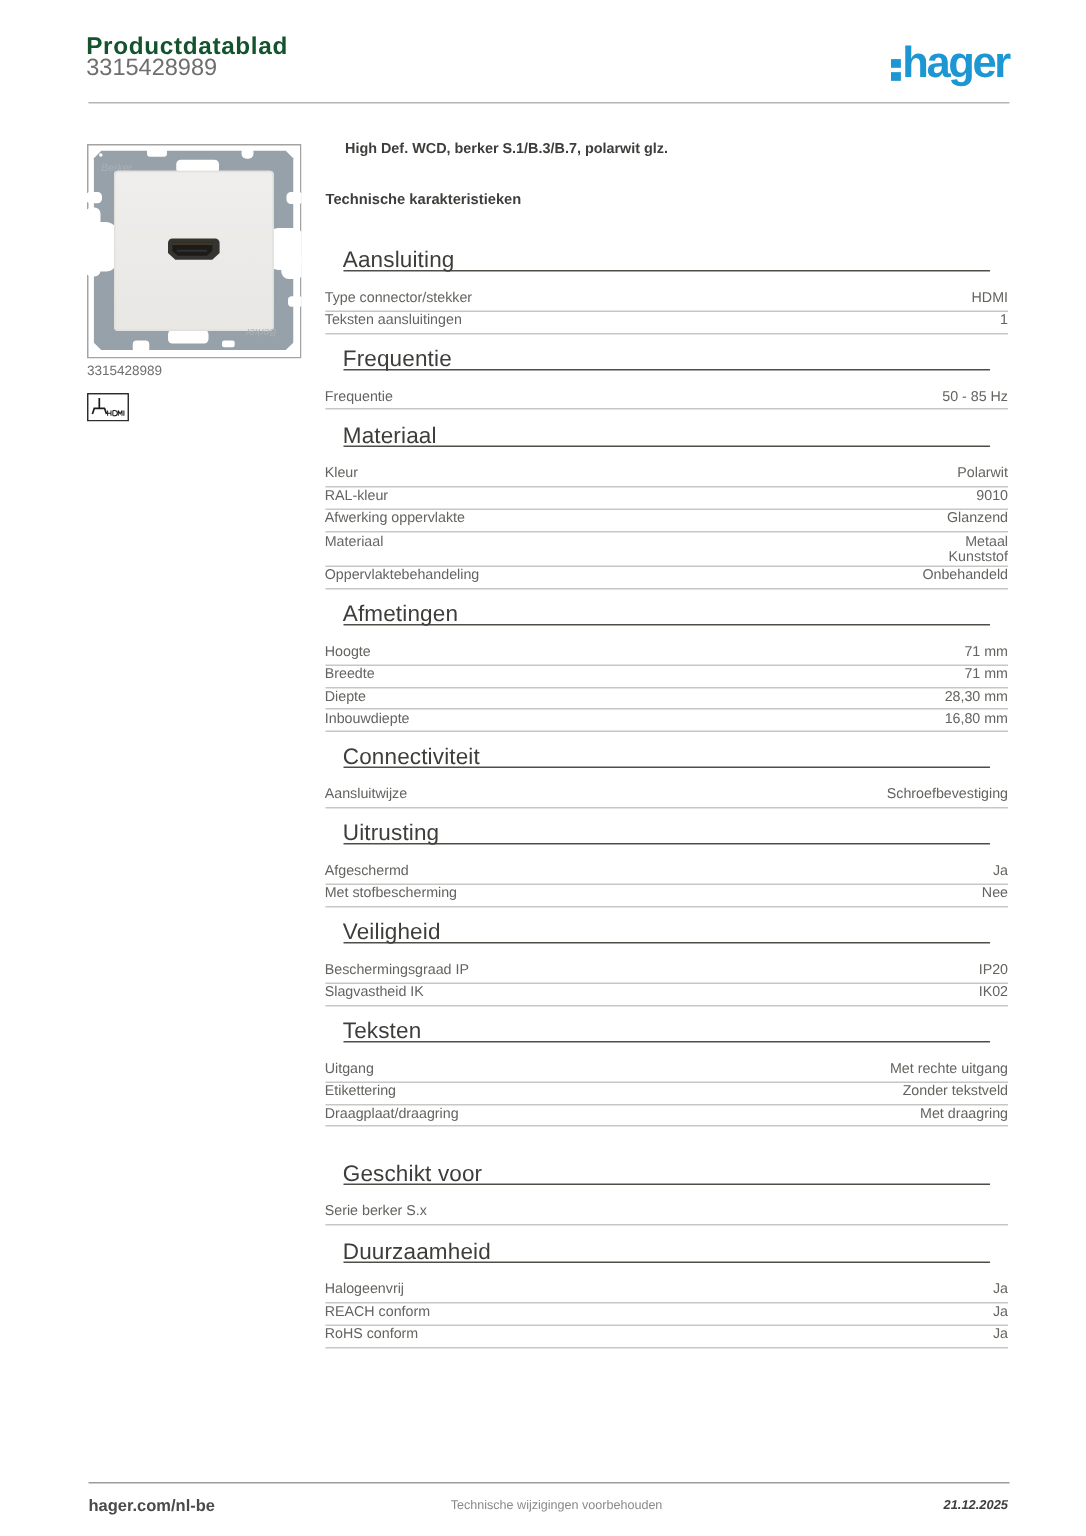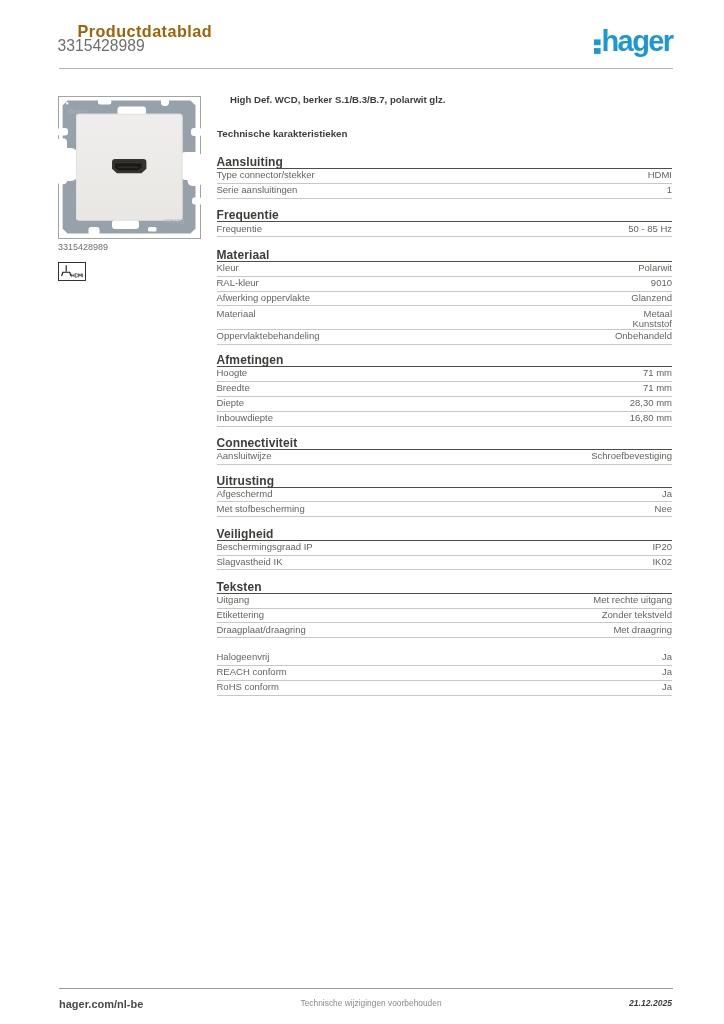--- a/index.html
+++ b/index.html
@@ -1,36 +1,36 @@
 <!DOCTYPE html>
 <html><head>
 <meta charset="utf-8">
 <style>
   html,body{margin:0;padding:0;}
   body{width:724px;height:1024px;background:#ffffff;font-family:"Liberation Sans",sans-serif;position:relative;overflow:hidden;}
   .abs{position:absolute;}
   .col{position:absolute;left:216.5px;top:156.8px;width:455.5px;}
-  .sec h3{box-sizing:border-box;height:12px;margin:0;font-size:12px;font-weight:bold;color:#3d3d3b;line-height:10px;border-bottom:1px solid #4e4e49;letter-spacing:0.1px;}
+  .sec h3{box-sizing:border-box;height:12px;margin:12px;font-size:15px;font-weight:normal;color:#3d3d3b;line-height:10px;border-bottom:1px solid #4e4e49;letter-spacing:0.1px;}
   .sec{margin-top:11.3px;}
   .sec:first-child{margin-top:0;}
   .row{box-sizing:border-box;height:14.9px;border-bottom:0.8px solid #c7c7c7;display:flex;justify-content:space-between;align-items:flex-end;font-size:9.5px;color:#63635f;line-height:12.6px;padding-bottom:1.2px;}
   .row .l{text-align:center;}
   .row .r{text-align:right;}
   .row2{box-sizing:border-box;height:23.3px;border-bottom:0.8px solid #c7c7c7;display:flex;justify-content:space-between;font-size:9.5px;color:#666665;line-height:10.6px;padding-top:2.2px;}
   .m-freq{margin-top:11.9px;}
   .m-mat{margin-top:12.4px;}
   .m-afm{margin-top:10.6px;}
   .m-uitr{margin-top:10.6px;}
   .m-duurz{margin-top:12.9px;}
   .gapsec{margin-top:26.8px;}
 </style>
 </head>
 <body>
 
-<div class="abs" style="left:57.5px;top:21.9px;font-size:16.2px;font-weight:bold;color:#a16207;letter-spacing:0.45px;margin-left:20px;">Productdatablad</div>
+<div class="abs" style="left:57.5px;top:21.9px;font-size:16.2px;font-weight:bold;color:#14532d;letter-spacing:0.45px;">Productdatablad</div>
 
 <div class="abs" style="left:57.5px;top:36.8px;font-size:15.7px;color:#6e6e6d;">3315428989</div>
 
 <div class="abs" style="left:593px;top:26px;width:82px;height:32px;">
 <svg width="82" height="32" viewBox="0 0 82 32">
 <rect x="1" y="13.4" width="6.6" height="5.8" fill="#1c97d4"></rect>
 <rect x="1" y="22.1" width="6.6" height="5.8" fill="#1c97d4"></rect>
 <text x="8.5" y="25" font-family="Liberation Sans,sans-serif" font-size="29" font-weight="bold" fill="#1c97d4" letter-spacing="-1.6">hager</text>
 </svg>
 </div>
@@ -112,21 +112,21 @@
 
 <div class="col">
 
   <div class="sec">
     <h3>Aansluiting</h3>
     <div class="row">
         <span class="l">Type connector/stekker</span>
         <span class="r">HDMI</span>
       </div>
     <div class="row">
-        <span class="l">Serie aansluitingen</span>
+        <span class="l">Teksten aansluitingen</span>
         <span class="r">1</span>
       </div>
   </div>
 
   <div class="sec m-freq">
     <h3>Frequentie</h3>
     <div class="row">
         <span class="l">Frequentie</span>
         <span class="r">50 - 85 Hz</span>
       </div>
@@ -217,22 +217,30 @@
     <div class="row">
         <span class="l">Etikettering</span>
         <span class="r">Zonder tekstveld</span>
       </div>
     <div class="row">
         <span class="l">Draagplaat/draagring</span>
         <span class="r">Met draagring</span>
       </div>
   </div>
 
+  <div class="sec gapsec">
+    <h3>Geschikt voor</h3>
+    <div class="row">
+        <span class="l">Serie berker S.x</span>
+        <span class="r"></span>
+      </div>
+  </div>
 
   <div class="sec m-duurz">
+    <h3>Duurzaamheid</h3>
     <div class="row">
         <span class="l">Halogeenvrij</span>
         <span class="r">Ja</span>
       </div>
     <div class="row">
         <span class="l">REACH conform</span>
         <span class="r">Ja</span>
       </div>
     <div class="row">
         <span class="l">RoHS conform</span>

